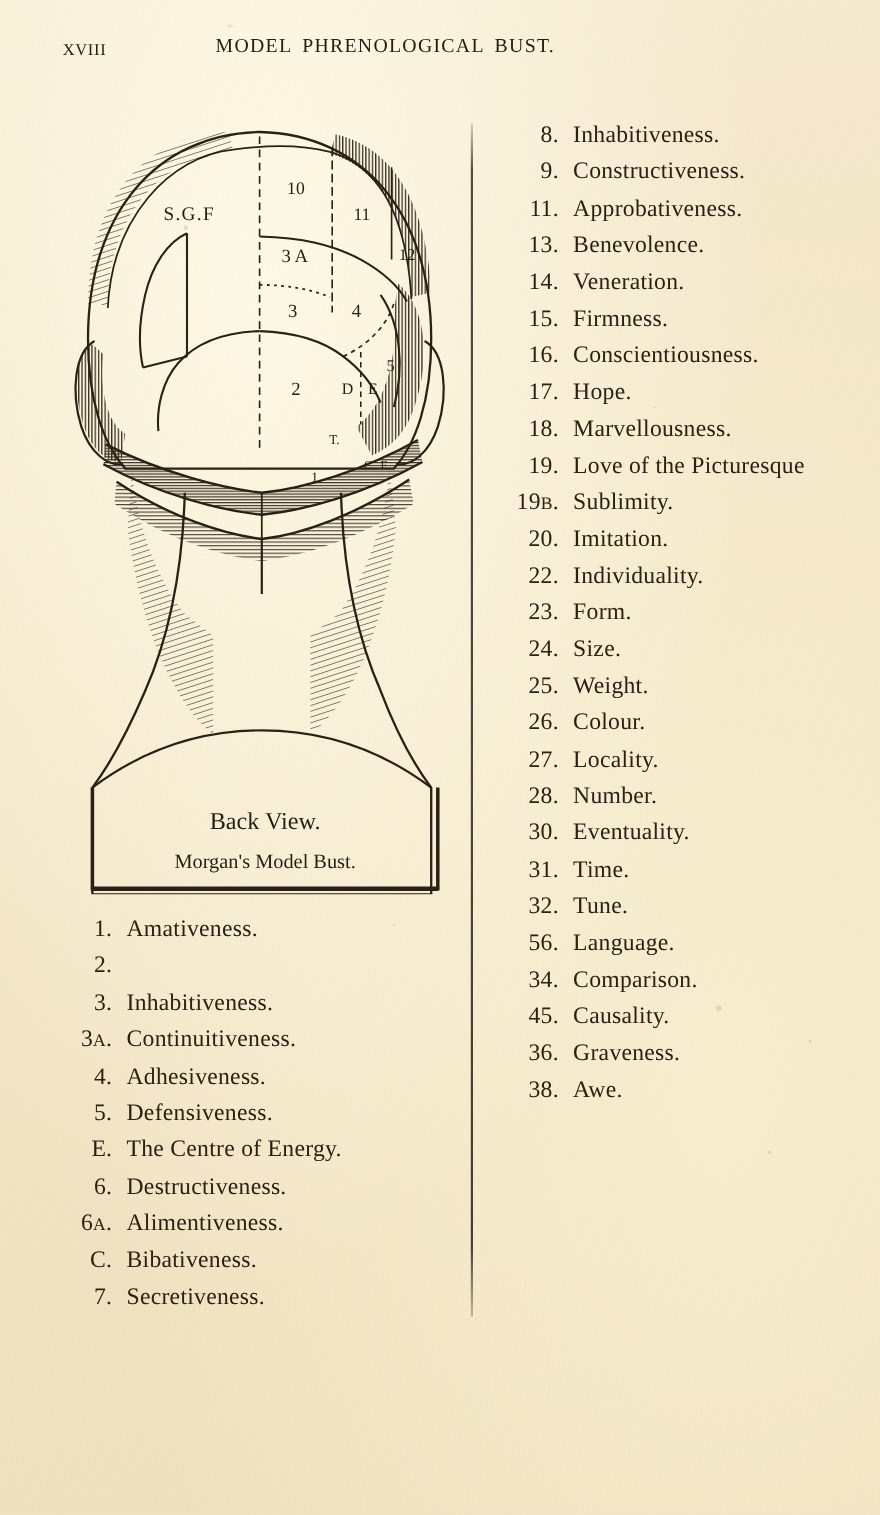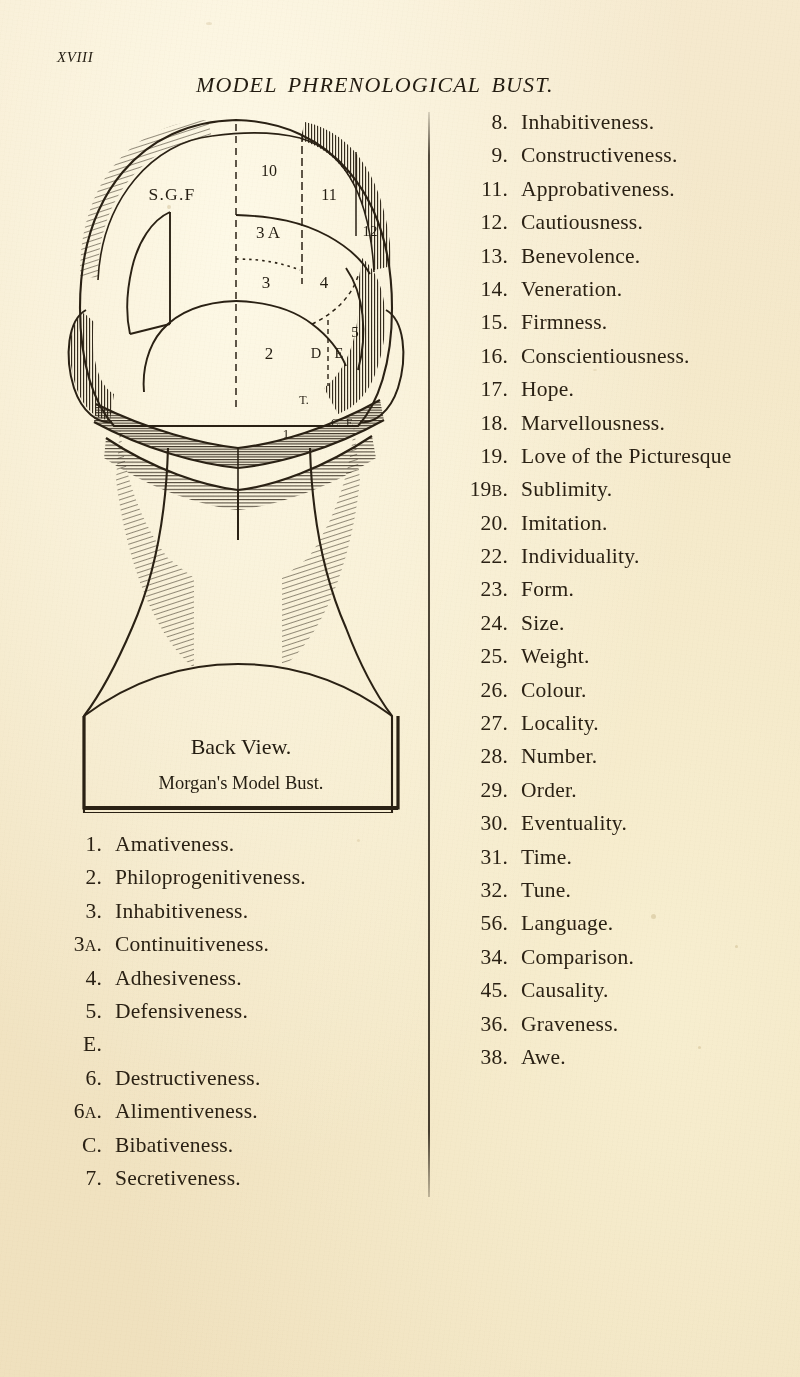--- a/index.html
+++ b/index.html
@@ -33,40 +33,38 @@
     opacity: .30;
     background-image:
       repeating-linear-gradient(7deg, rgba(160,140,98,0.05) 0 1px, rgba(0,0,0,0) 1px 4px),
       repeating-linear-gradient(98deg, rgba(150,128,88,0.045) 0 1px, rgba(0,0,0,0) 1px 5px);
   }
   .speck { position:absolute; border-radius:50%; background:#b49a68; opacity:.30; }
 
   
   #running-head {
     position: absolute;
-    top: 43px; left: 0; right: 0;
+    top: 31px; left: 0; right: 0;
     height: 34px;
     display: flex;
     align-items: baseline;
-    font-style: italic;
   }
   #folio {
     position: absolute;
     left: 57px;
     font-size: 21px;
     letter-spacing: .6px;
     font-variant: small-caps;
   }
   #head-title {
     position: absolute;
     left: 196px;
-    font-size: 22px;
+    font-size: 18px;
     letter-spacing: 1.15px;
     word-spacing: 4px;
-    margin-top: 29px;
   }
 
   
   #figure {
     position: absolute;
     left: 62px;
     top: 108px;
     width: 360px;
     height: 705px;
   }
@@ -291,40 +289,40 @@
 
 <div id="col-rule"></div>
 
 <ul id="list-left" class="faculty-list">
     <li class="faculty-item">
       <span class="fac-num">1.</span>
       <span class="fac-name">Amativeness.</span>
     </li>
     <li class="faculty-item">
       <span class="fac-num">2.</span>
-      <span class="fac-name">Philoprogenitiveness.</span>
     </li>
     <li class="faculty-item">
       <span class="fac-num">3.</span>
       <span class="fac-name">Inhabitiveness.</span>
     </li>
     <li class="faculty-item">
       <span class="fac-num">3<span class="sub">A</span>.</span>
       <span class="fac-name">Continuitiveness.</span>
     </li>
     <li class="faculty-item">
       <span class="fac-num">4.</span>
       <span class="fac-name">Adhesiveness.</span>
     </li>
     <li class="faculty-item">
       <span class="fac-num">5.</span>
       <span class="fac-name">Defensiveness.</span>
     </li>
     <li class="faculty-item">
       <span class="fac-num">E.</span>
+      <span class="fac-name">The Centre of Energy.</span>
     </li>
     <li class="faculty-item">
       <span class="fac-num">6.</span>
       <span class="fac-name">Destructiveness.</span>
     </li>
     <li class="faculty-item">
       <span class="fac-num">6<span class="sub">A</span>.</span>
       <span class="fac-name">Alimentiveness.</span>
     </li>
     <li class="faculty-item">
@@ -344,24 +342,20 @@
     </li>
     <li class="faculty-item">
       <span class="fac-num">9.</span>
       <span class="fac-name">Constructiveness.</span>
     </li>
     <li class="faculty-item">
       <span class="fac-num">11.</span>
       <span class="fac-name">Approbativeness.</span>
     </li>
     <li class="faculty-item">
-      <span class="fac-num">12.</span>
-      <span class="fac-name">Cautiousness.</span>
-    </li>
-    <li class="faculty-item">
       <span class="fac-num">13.</span>
       <span class="fac-name">Benevolence.</span>
     </li>
     <li class="faculty-item">
       <span class="fac-num">14.</span>
       <span class="fac-name">Veneration.</span>
     </li>
     <li class="faculty-item">
       <span class="fac-num">15.</span>
       <span class="fac-name">Firmness.</span>
@@ -412,24 +406,20 @@
     </li>
     <li class="faculty-item">
       <span class="fac-num">27.</span>
       <span class="fac-name">Locality.</span>
     </li>
     <li class="faculty-item">
       <span class="fac-num">28.</span>
       <span class="fac-name">Number.</span>
     </li>
     <li class="faculty-item">
-      <span class="fac-num">29.</span>
-      <span class="fac-name">Order.</span>
-    </li>
-    <li class="faculty-item">
       <span class="fac-num">30.</span>
       <span class="fac-name">Eventuality.</span>
     </li>
     <li class="faculty-item">
       <span class="fac-num">31.</span>
       <span class="fac-name">Time.</span>
     </li>
     <li class="faculty-item">
       <span class="fac-num">32.</span>
       <span class="fac-name">Tune.</span>

